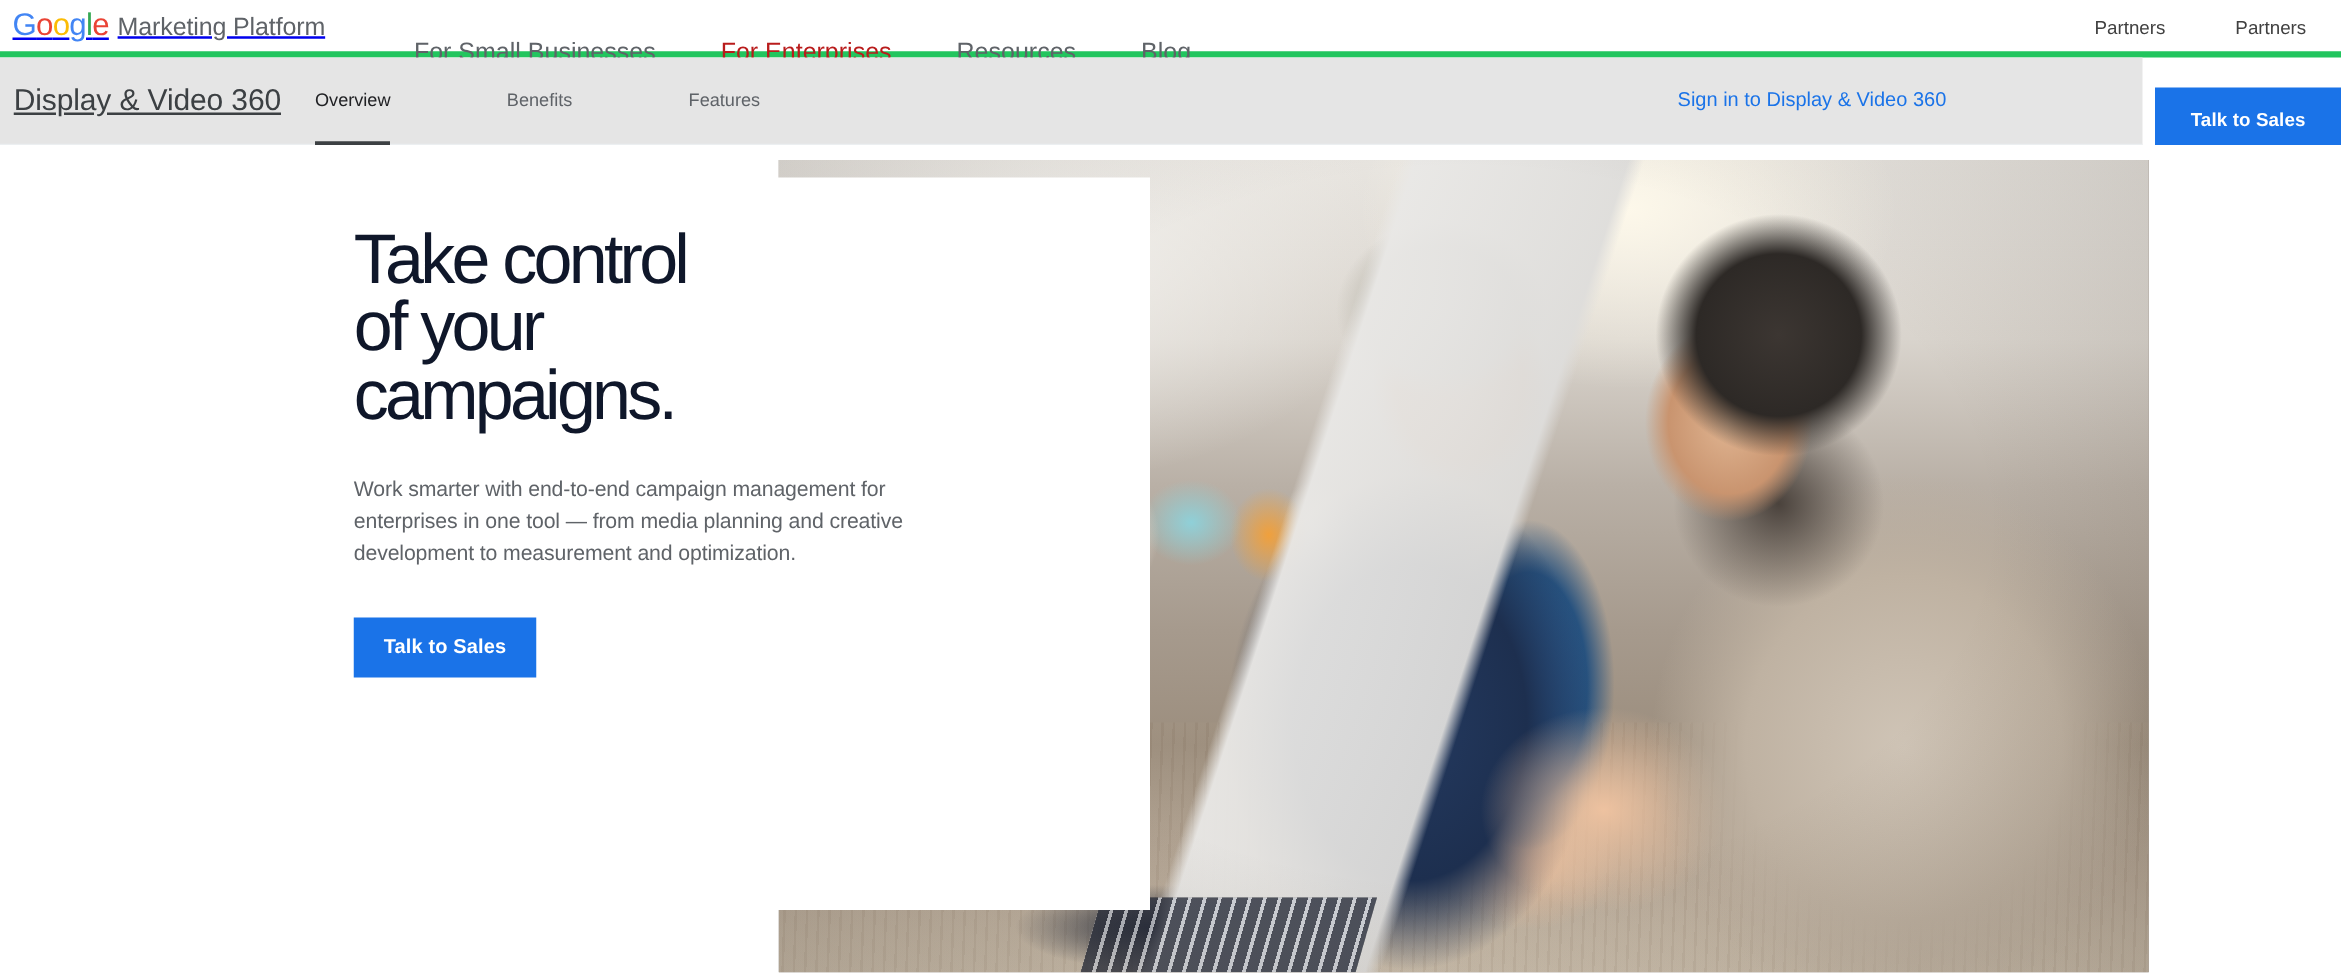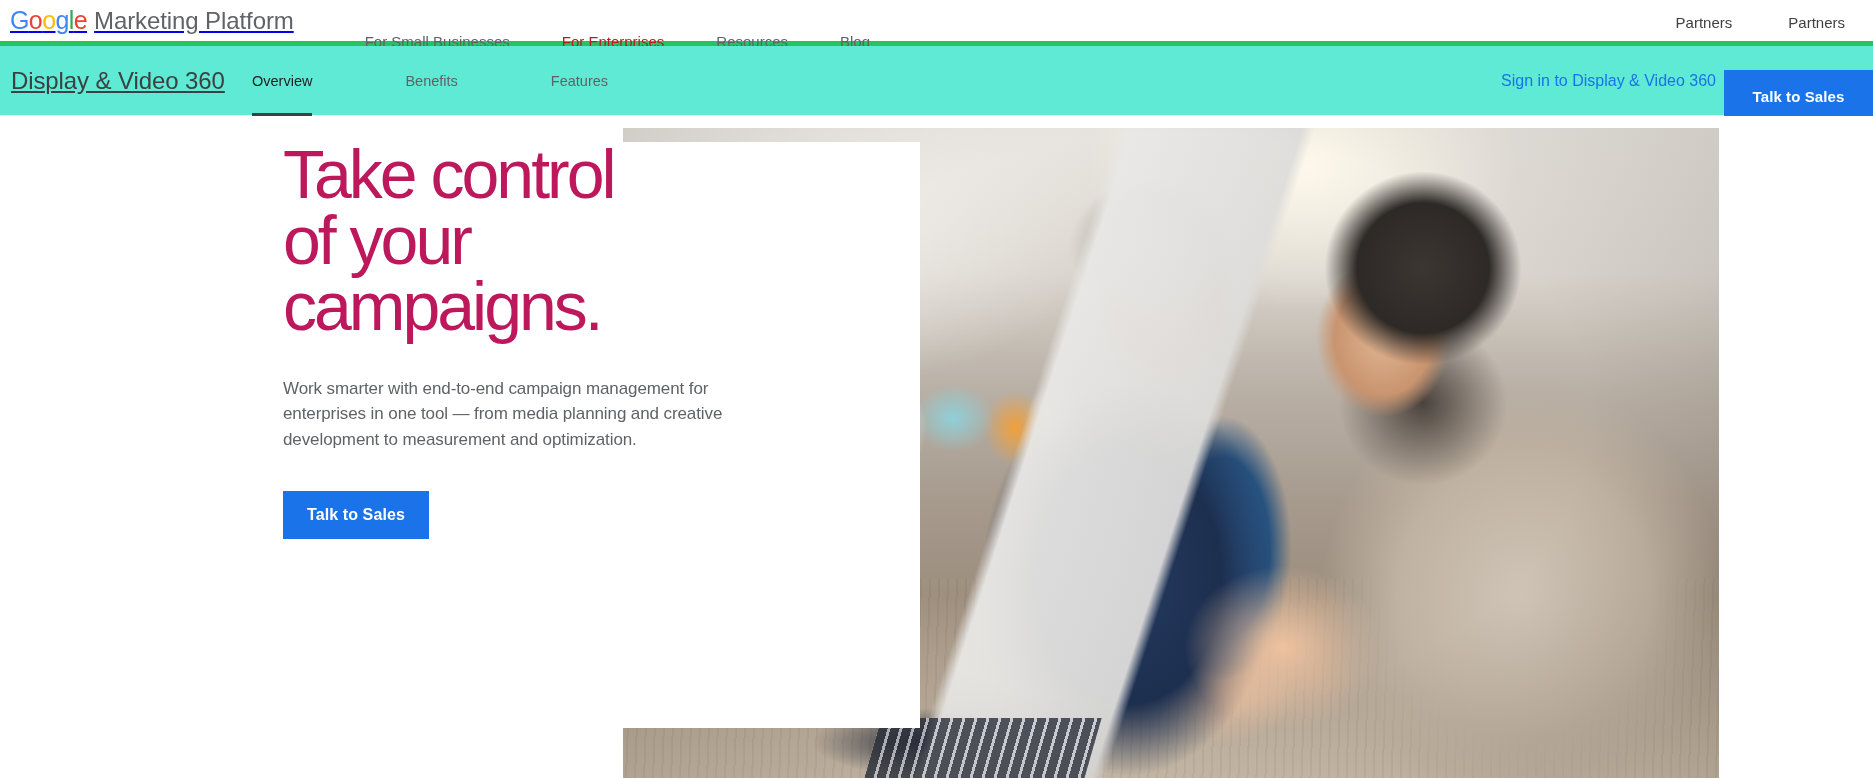--- a/index.html
+++ b/index.html
@@ -35,33 +35,33 @@
   .brand .g-logo {
     font-size: 25px;
     font-weight: 400;
     letter-spacing: -0.6px;
     line-height: 1;
   }
   .brand .g-logo span { display: inline; }
   .brand .g-suffix {
     margin-left: 7px;
     color: #5f6368;
-    font-size: 24px;
+    font-size: 20px;
     font-weight: 400;
     letter-spacing: -0.1px;
   }
   .topnav {
     display: flex;
     align-items: center;
     margin-left: 45px;
     gap: 0px;
   }
   .topnav a {
     color: #5f6368;
-    font-size: 15px;
+    font-size: 20px;
     text-decoration: none;
     padding: 0 26px;
     line-height: 46px;
     white-space: nowrap;
     margin-top: 43px;
   }
   .topnav a.active { color: #b91c1c; font-weight: 500; }
   .topright {
     position: absolute;
     right: 0; top: 0;
@@ -76,23 +76,23 @@
     text-decoration: none;
     padding: 16px 28px;
     line-height: 46px;
     white-space: nowrap;
   }
 
   
   .subbar {
     position: absolute;
     top: 46px; left: 0;
-    width: 1873px;
+    width: 1714px;
     height: 70px;
-    background: #5eead4;
+    background: #e5e5e5;
     border-bottom: 1px solid #eceff1;
   }
   .product-title {
     position: absolute;
     left: 11px;
     top: 50%;
     transform: translateY(-50%);
     font-size: 24px;
     color: #3c4043;
     font-weight: 400;
@@ -185,24 +185,25 @@
     background: #ffffff;
     z-index: 3;
   }
   .hero-inner {
     position: absolute;
     left: 283px;
     top: 0;
     width: 560px;
   }
   .hero-title {
-    font-size: 68px;
+    margin-top: 38px;
+    font-size: 56px;
     line-height: 0.97;
     font-weight: 400;
-    color: #be185d;
+    color: #0f172a;
     letter-spacing: -3px;
     white-space: pre-line;
   }
   .hero-sub {
     margin-top: 36px;
     font-size: 17px;
     line-height: 1.5;
     color: #5f6368;
     width: 440px;
     letter-spacing: -0.1px;

